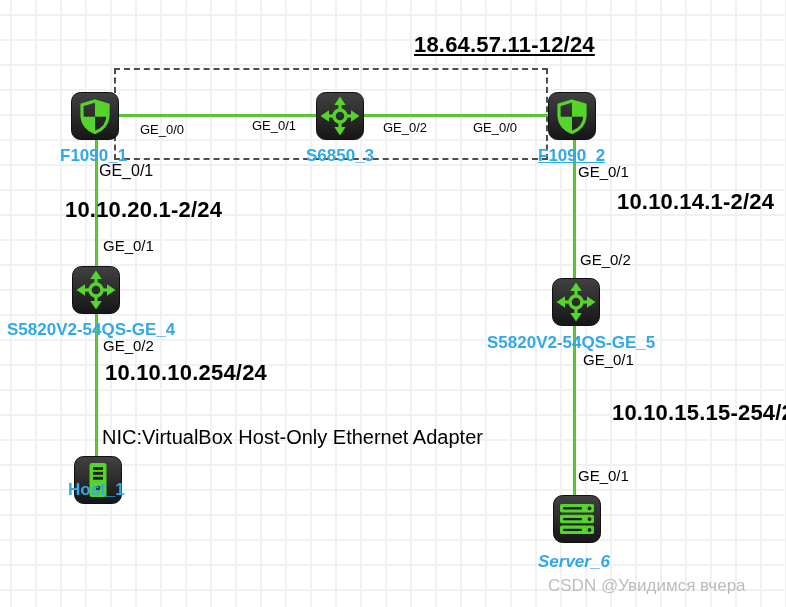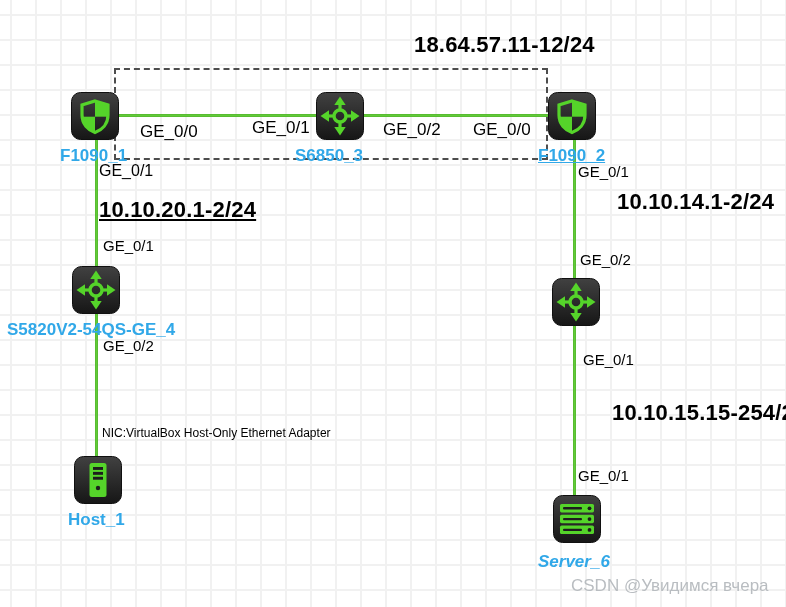--- a/index.html
+++ b/index.html
@@ -15,24 +15,24 @@
   }
   .abs{position:absolute;white-space:nowrap;}
   .zone{border:2px dashed #4d4d4d;z-index:1;}
   .link{background:#62cb38;z-index:2;box-shadow:0 0 0 0.5px #4fae2c inset;}
   .icon{z-index:3;width:48px;height:48px;}
   .icon svg{display:block;}
   .subnet{font-size:22px;font-weight:bold;color:#000;z-index:4;letter-spacing:0.2px;}
   .vpn{font-size:22px;font-weight:bold;color:#000;z-index:4;}
   .devlabel{font-size:17px;font-weight:bold;color:#31a8e8;z-index:4;}
   .iface{font-size:15px;color:#000;z-index:4;}
-  .iface-sm{font-size:17px;}
+  .iface-sm{font-size:13px;}
   .iface-lg{font-size:16px;}
-  .nic{font-size:12px;color:#000;z-index:4;}
-  .watermark{font-size:17px;color:#b9bdc1;z-index:4;margin-left:23px;}
+  .nic{font-size:20px;color:#000;z-index:4;}
+  .watermark{font-size:17px;color:#b9bdc1;z-index:4;}
 </style>
 </head>
 <body>
 
 <div id="canvas">
 
   <div class="abs zone" style="left:114px;top:68px;width:430px;height:88px;"></div>
 
   <div class="abs link" style="left:95px;top:114px;width:479px;height:3px;"></div>
   <div class="abs link" style="left:95px;top:116px;width:3px;height:364px;"></div>
@@ -183,38 +183,40 @@
         <rect x="10" y="22.9" width="19" height="2.4" rx="1"></rect>
         <rect x="10" y="33.7" width="19" height="2.4" rx="1"></rect>
         <circle cx="36.5" cy="13.3" r="1.9"></circle>
         <circle cx="36.5" cy="24.1" r="1.9"></circle>
         <circle cx="36.5" cy="34.9" r="1.9"></circle>
       </g>
     </svg>
   </div>
 
   <div class="abs devlabel" style="left:60px;top:146px;">F1090_1</div>
-  <div class="abs devlabel" style="left:295px;top:146px;">S6850_3</div>
+  <div class="abs devlabel" style="left:306px;top:146px;">S6850_3</div>
   <div class="abs devlabel" style="left:538px;top:146px;text-decoration:underline;">F1090_2</div>
   <div class="abs devlabel" style="left:7px;top:320px;">S5820V2-54QS-GE_4</div>
-  <div class="abs devlabel" style="left:68px;top:510px;">Host_1</div>
+  <div class="abs devlabel" style="left:487px;top:333px;">S5820V2-54QS-GE_5</div>
+  <div class="abs devlabel" style="left:68px;top:480px;">Host_1</div>
   <div class="abs devlabel" style="left:538px;top:552px;font-style:italic;">Server_6</div>
 
   <div class="abs iface iface-sm" style="left:140px;top:122px;">GE_0/0</div>
   <div class="abs iface iface-sm" style="left:252px;top:118px;">GE_0/1</div>
   <div class="abs iface iface-sm" style="left:383px;top:120px;">GE_0/2</div>
   <div class="abs iface iface-sm" style="left:473px;top:120px;">GE_0/0</div>
   <div class="abs iface iface-lg" style="left:99px;top:162px;">GE_0/1</div>
   <div class="abs iface" style="left:103px;top:237px;">GE_0/1</div>
   <div class="abs iface" style="left:103px;top:337px;">GE_0/2</div>
   <div class="abs iface" style="left:578px;top:163px;">GE_0/1</div>
   <div class="abs iface" style="left:580px;top:251px;">GE_0/2</div>
   <div class="abs iface" style="left:583px;top:351px;">GE_0/1</div>
   <div class="abs iface" style="left:578px;top:467px;">GE_0/1</div>
 
-  <div class="abs subnet" style="left:414px;top:32px;">18.64.57.11-12/24</div>
-  <div class="abs subnet" style="left:99px;top:197px;text-decoration:underline;">10.10.20.1-2/24</div>
+  <div class="abs subnet" style="left:414px;top:32px;text-decoration:underline;">18.64.57.11-12/24</div>
+  <div class="abs subnet" style="left:65px;top:197px;">10.10.20.1-2/24</div>
   <div class="abs subnet" style="left:617px;top:189px;text-align:center;">10.10.14.1-2/24</div>
+  <div class="abs subnet" style="left:105px;top:360px;">10.10.10.254/24</div>
   <div class="abs subnet" style="left:612px;top:400px;">10.10.15.15-254/24</div>
   <div class="abs nic" style="left:102px;top:426px;">NIC:VirtualBox Host-Only Ethernet Adapter</div>
   <div class="abs watermark" style="left:548px;top:576px;">CSDN @Увидимся вчера</div>
 
 </div>
 
 </body></html>

